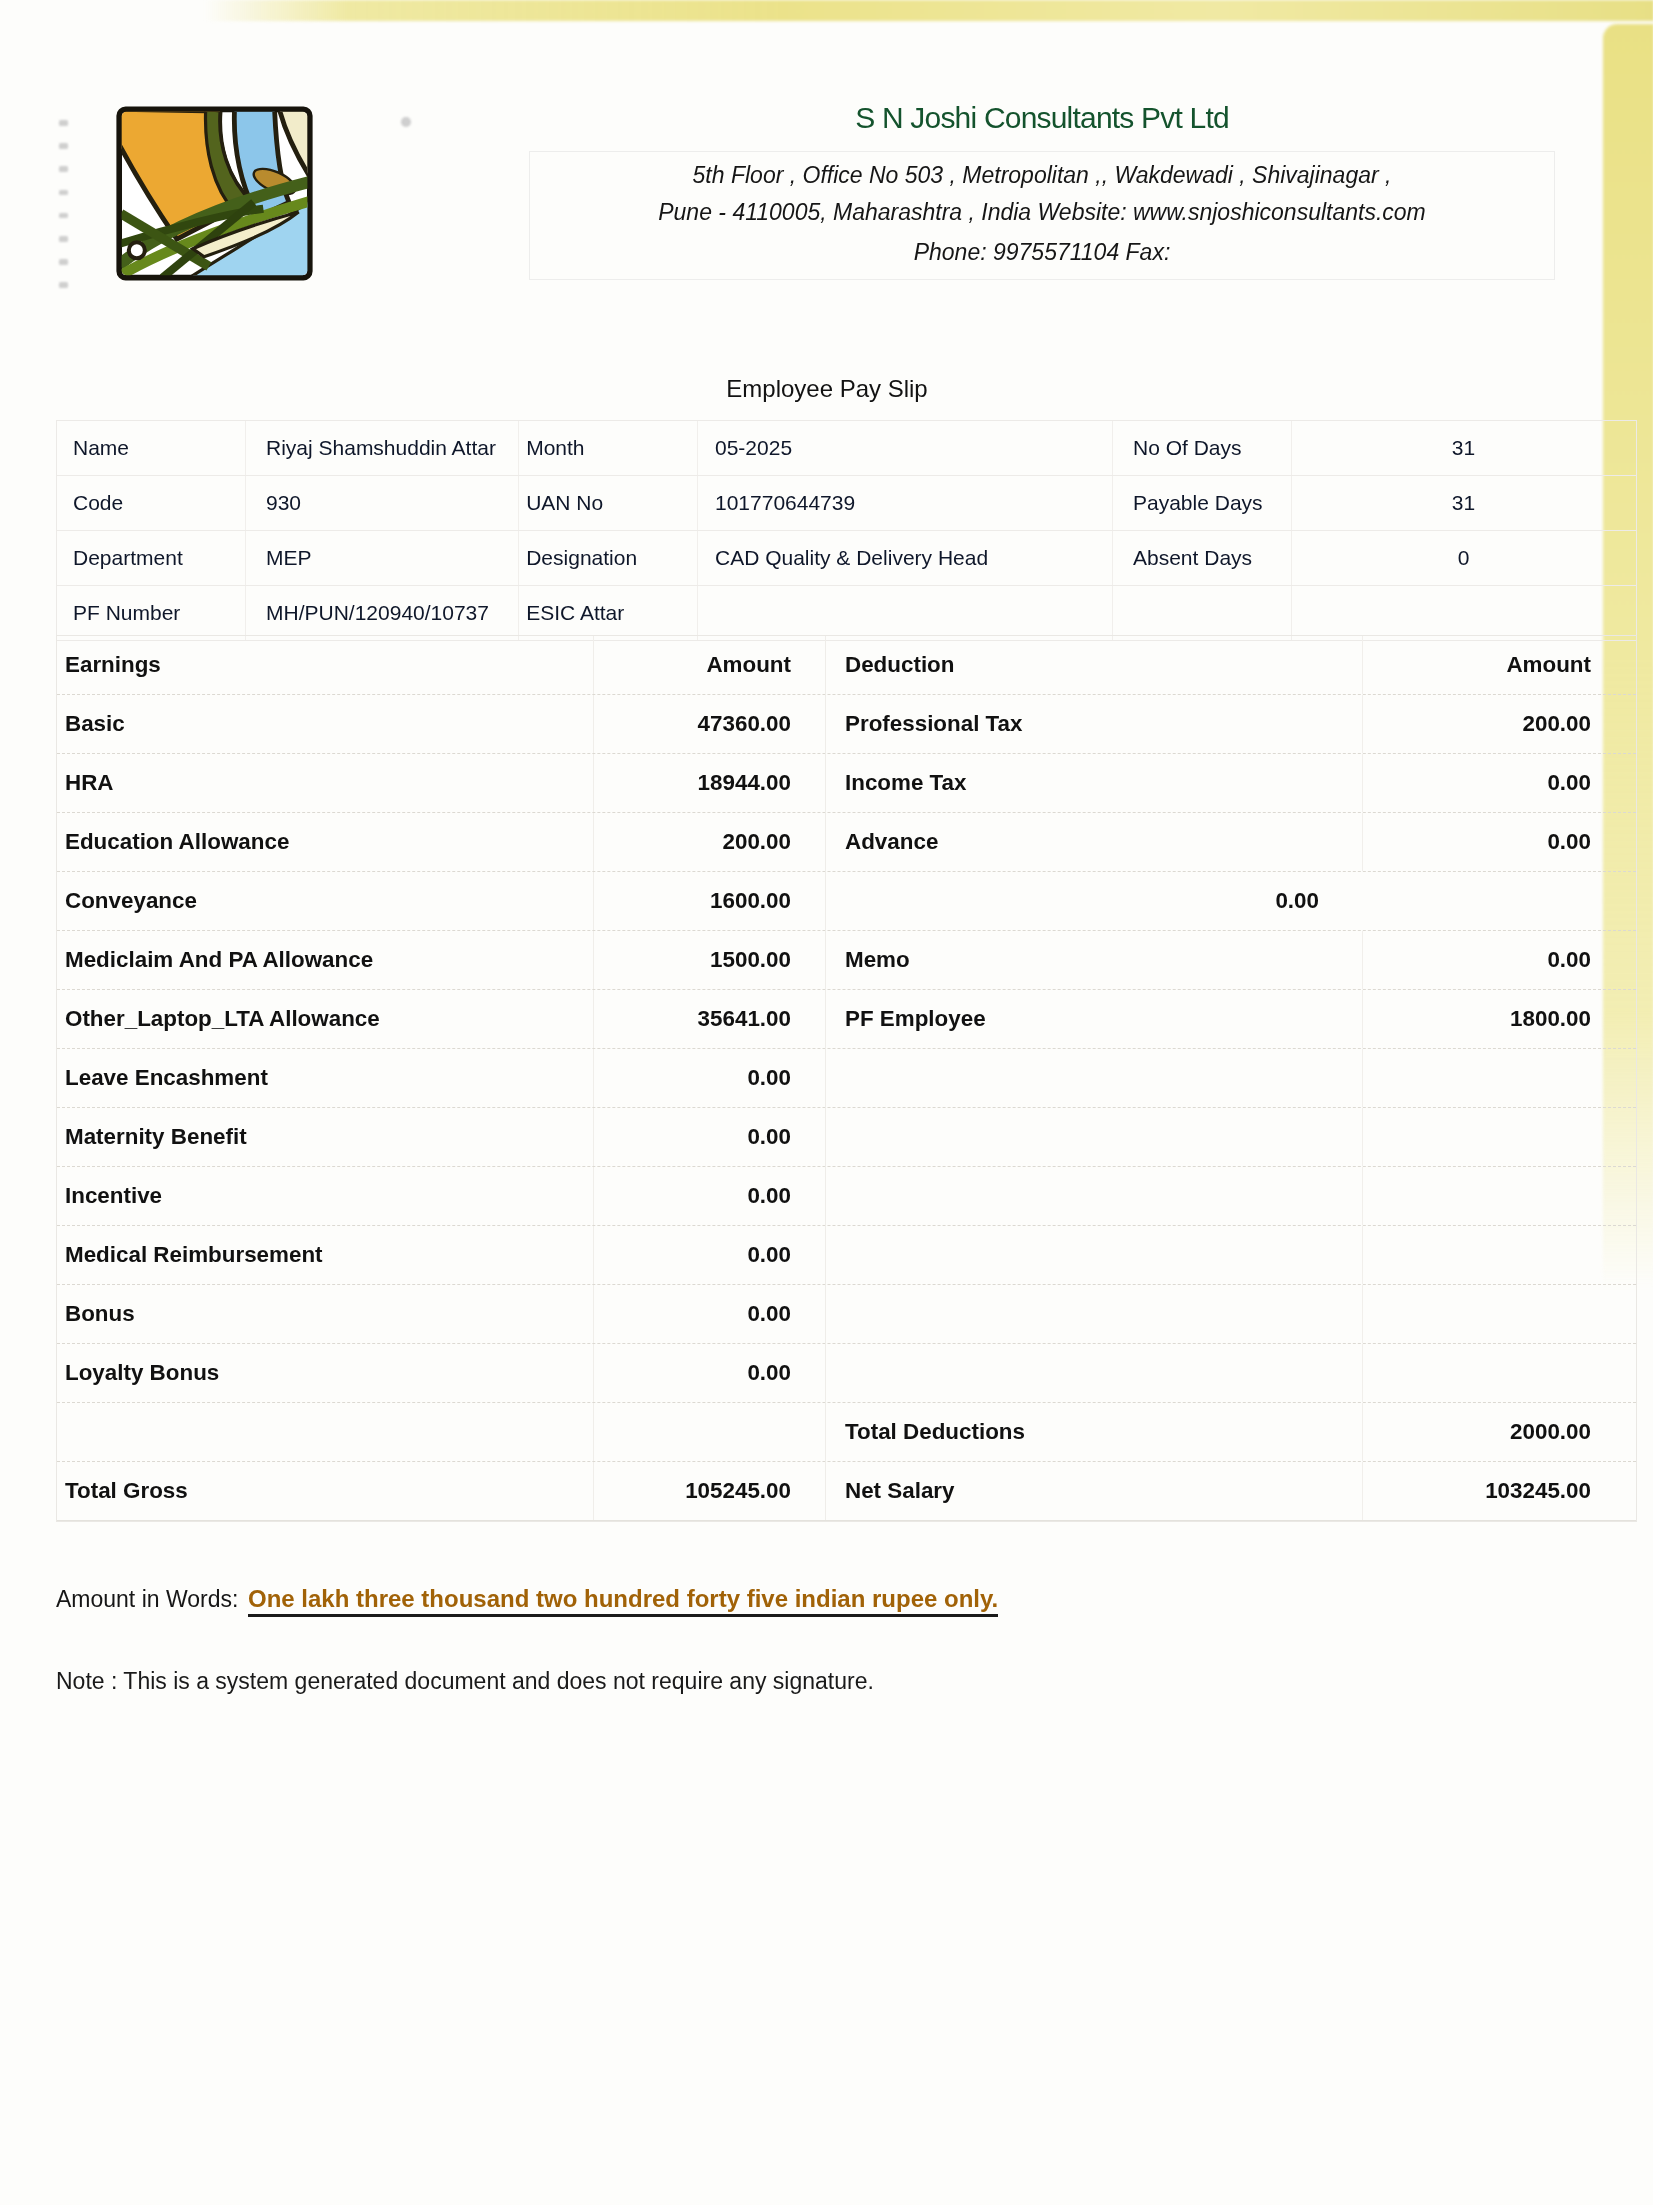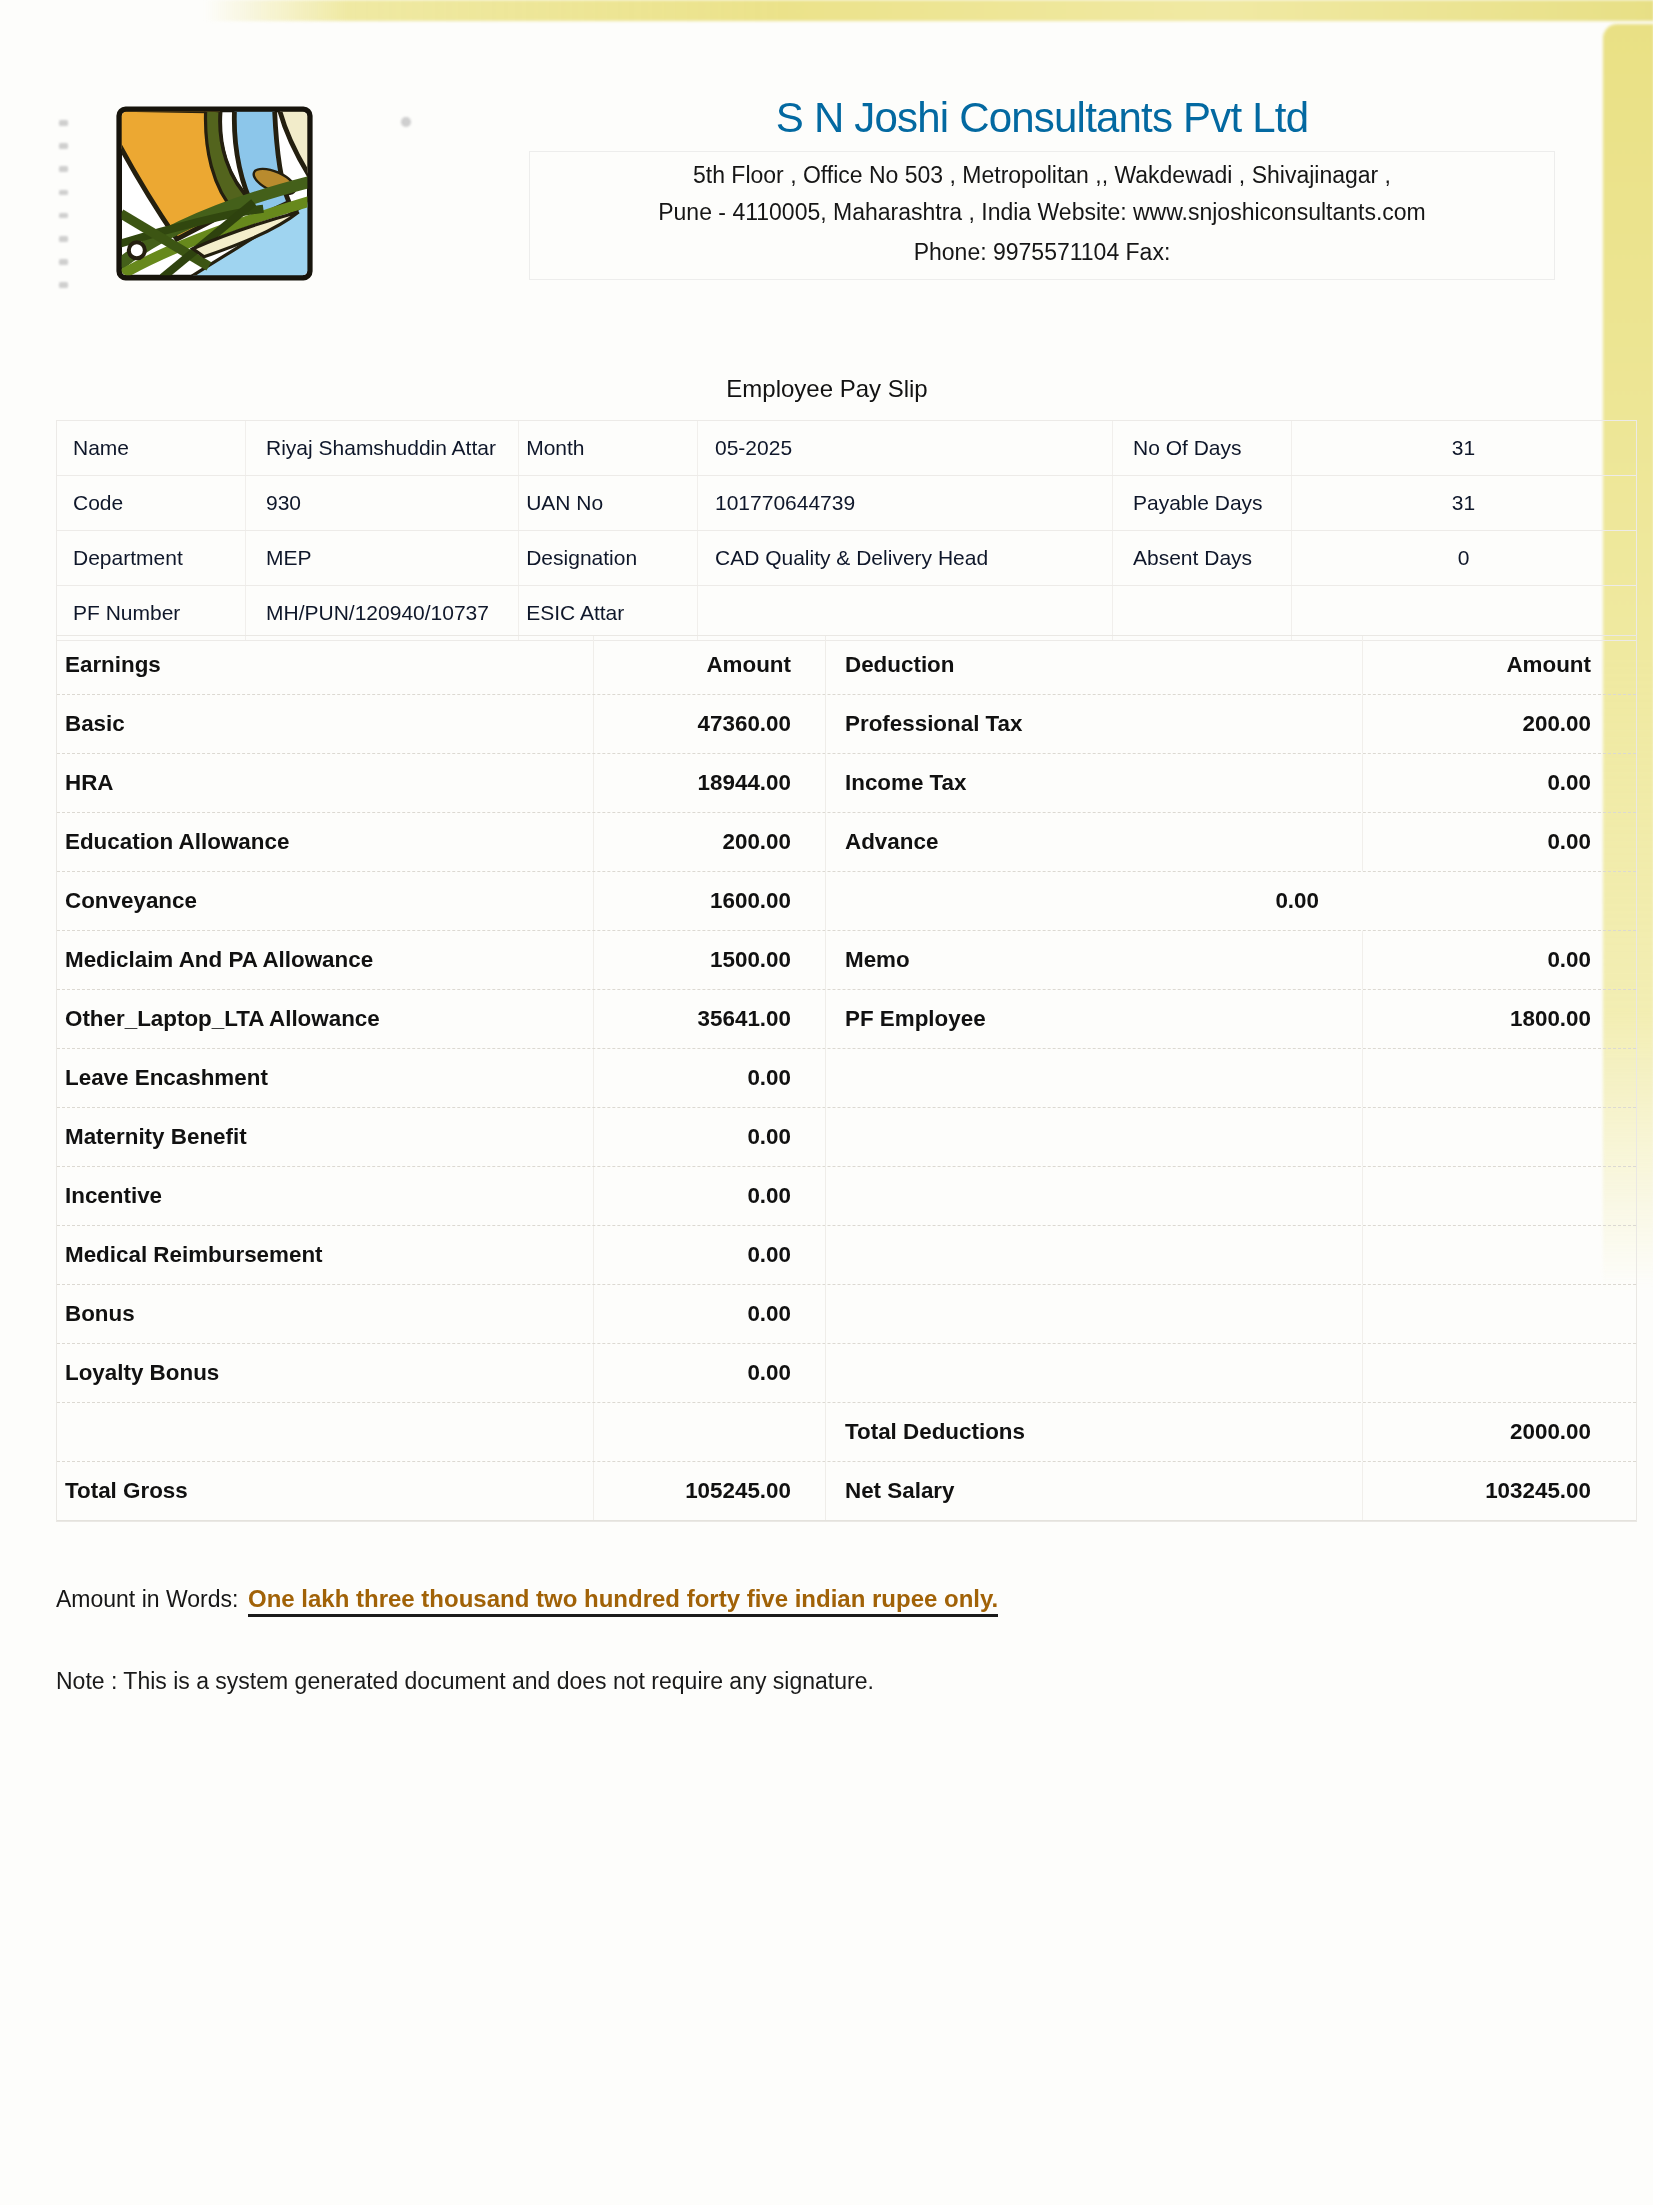--- a/index.html
+++ b/index.html
@@ -28,22 +28,22 @@
   }
   .scan-marks{position:absolute;left:59px;top:120px;width:11.2px;height:168px;
     display:flex;flex-direction:column;justify-content:space-between;filter:blur(0.8px);}
   .scan-marks i{display:block;width:8.8px;height:5.6px;background:#c3c3c3;border-radius:1.6px;opacity:.8;}
   .logo-dot{position:absolute;left:401px;top:117px;width:9.6px;height:9.6px;border-radius:50%;
     background:#cfcfcf;filter:blur(1.2px);}
 
   
   .logo{position:absolute;left:116px;top:106px;width:197px;height:175px;}
   .header-text{position:absolute;left:529px;top:90px;width:1026px;text-align:center;}
-  .company-name{font-size:42px;line-height:56px;letter-spacing:-0.8px;color:#0369a1;white-space:nowrap;}
-  .address-box{margin-top:4.8px;padding:4.8px 0 8px 0;border:0.8px solid #ededec;}
+  .company-name{font-size:30px;line-height:56px;letter-spacing:-0.8px;color:#14532d;white-space:nowrap;}
+  .address-box{margin-top:4.8px;padding:4.8px 0 8px 0;border:0.8px solid #ededec;font-style:italic;}
   .addr{font-size:23px;line-height:37px;color:#161616;white-space:nowrap;}
   .phone{font-size:23px;line-height:37px;color:#161616;margin-top:3.2px;}
 
   
   .payslip-title{
     position:absolute;left:0;top:375px;width:1654px;text-align:center;
     font-size:24px;font-weight:normal;color:#121212;
   }
 
   

